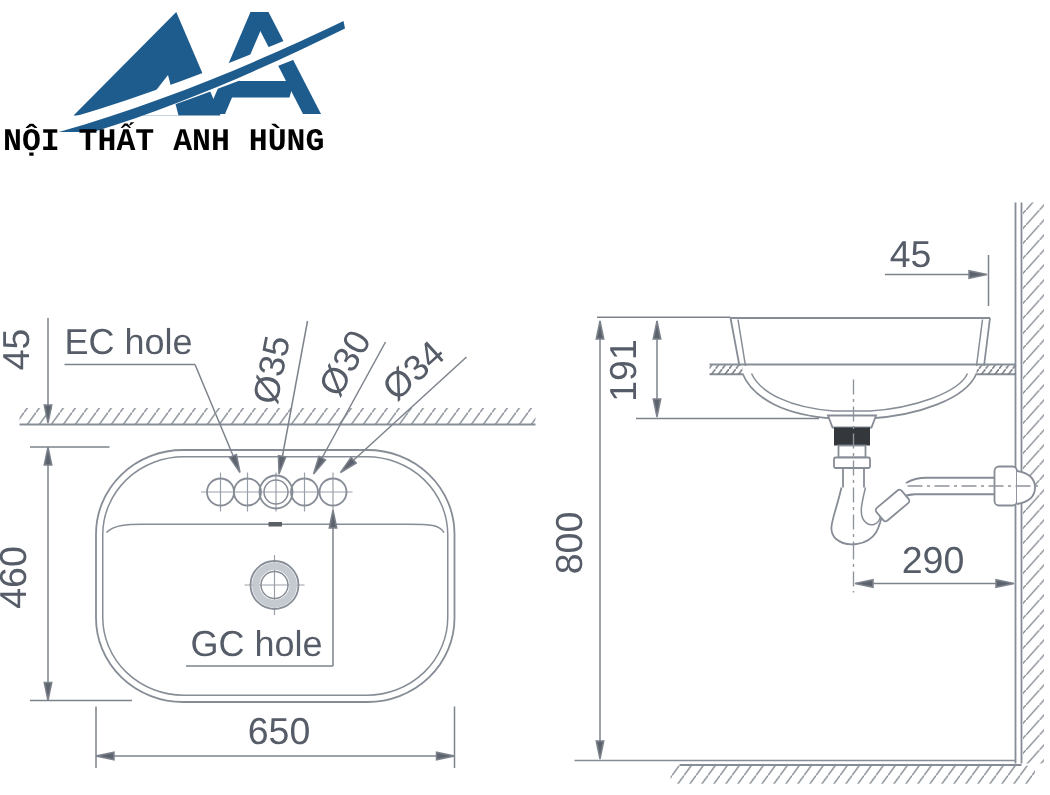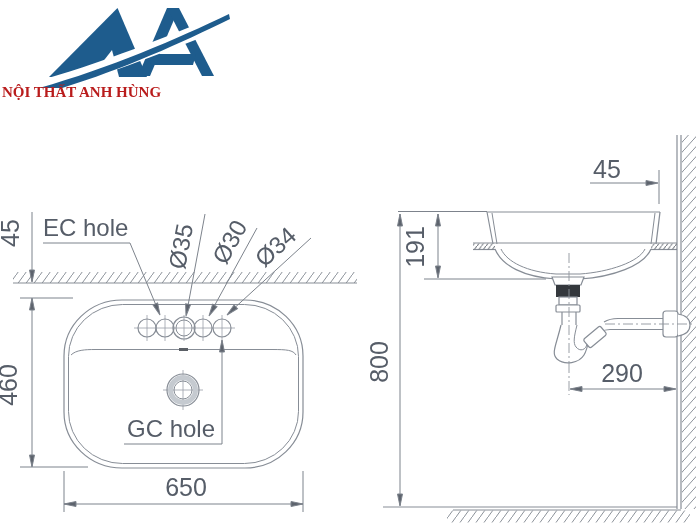--- a/index.html
+++ b/index.html
@@ -1,20 +1,20 @@
 <!DOCTYPE html>
 <html><head>
 <meta charset="utf-8">
 <style>
   html,body{margin:0;padding:0;background:#fff;}
   .stage{position:relative;width:700px;height:530px;background:#fff;overflow:hidden;
          font-family:"Liberation Sans", sans-serif;}
   .logo-text{position:absolute;left:2px;top:84px;width:260px;
-             font-family:Liberation Serif, serif;
-             font-size:15px;font-weight:700;letter-spacing:0px;color:#b91c1c;white-space:nowrap;}
+             font-family:Liberation Mono, monospace;
+             font-size:21px;font-weight:700;letter-spacing:0px;color:#000000;white-space:nowrap;}
   svg.drawing, svg.logo-mark{position:absolute;}
   svg text{font-family:"Liberation Sans", sans-serif;fill:#565d68;}
   .dimtxt{font-size:25px;}
   .lbltxt{font-size:24px;}
 </style>
 </head>
 <body>
 
 <div class="stage">
 

